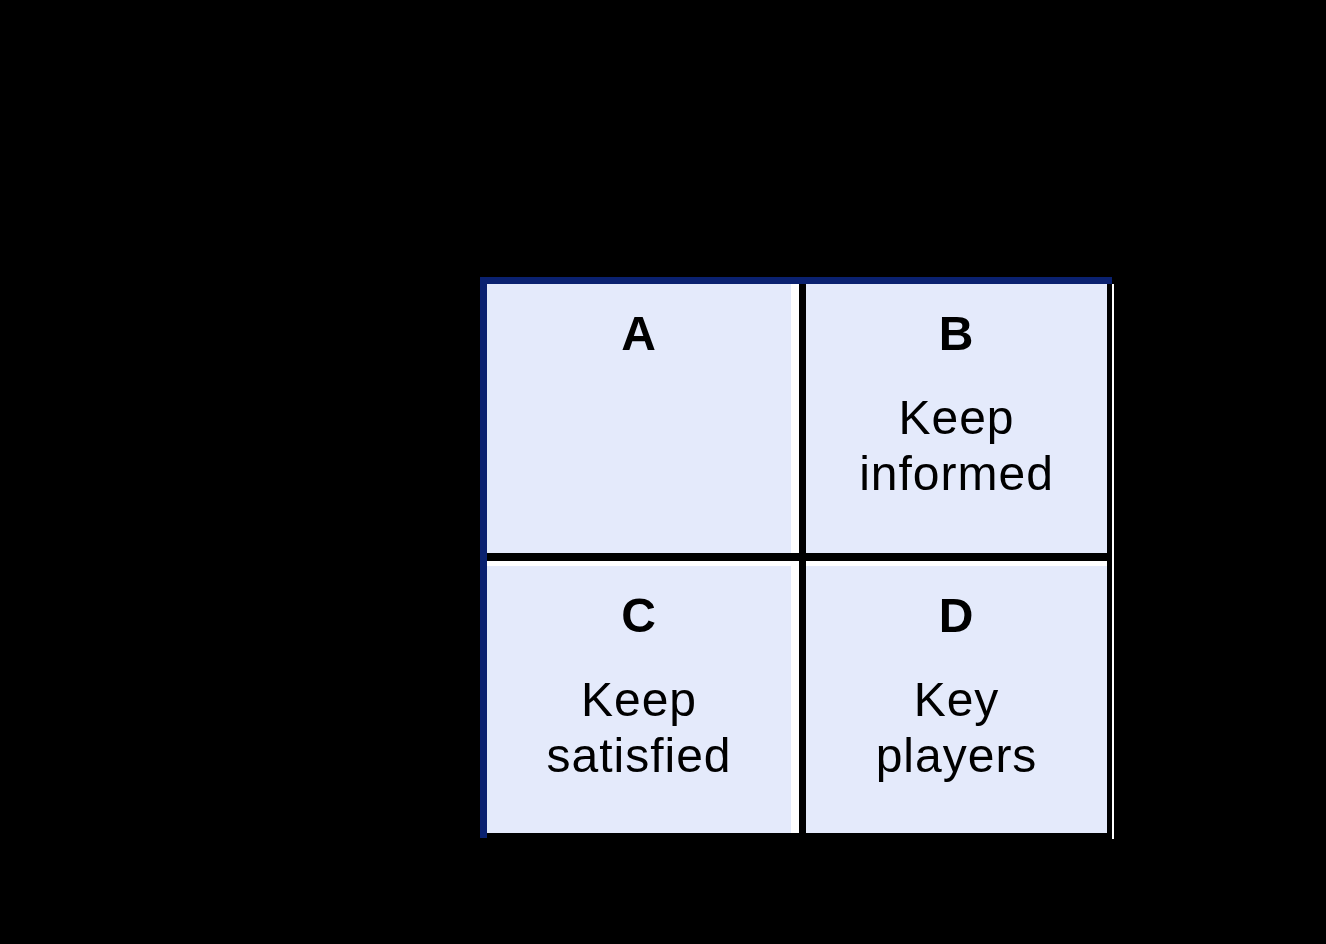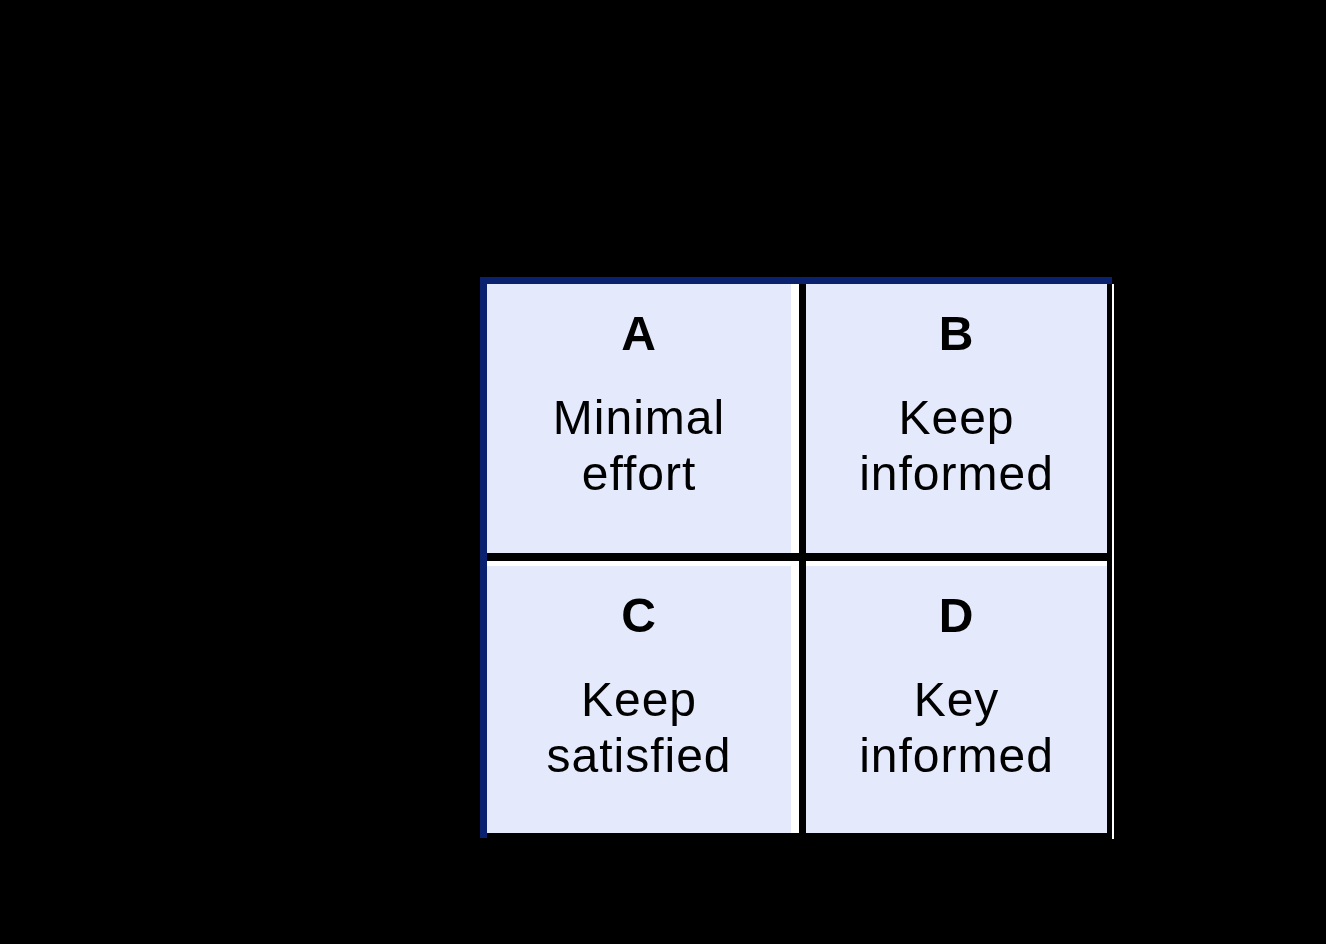--- a/index.html
+++ b/index.html
@@ -67,40 +67,38 @@
   }
 </style>
 </head>
 <body>
 
 <div id="canvas" style="--bg: #000000; --navy: #0a2170; --fill: #e4eafb; --line: #000000; --gutter: #ffffff;">
   <div id="matrix">
 
     <div class="layer cell cell-a">
       <div class="q-letter">A</div>
-      <div class="q-label">Minimal
-effort</div>
     </div>
 
     <div class="layer cell cell-b">
       <div class="q-letter">B</div>
       <div class="q-label">Keep
 informed</div>
     </div>
 
     <div class="layer cell cell-c">
       <div class="q-letter">C</div>
       <div class="q-label">Keep
 satisfied</div>
     </div>
 
     <div class="layer cell cell-d">
       <div class="q-letter">D</div>
       <div class="q-label">Key
-informed</div>
+players</div>
     </div>
 
     <div class="layer gutter-v"></div>
     <div class="layer gutter-h"></div>
     <div class="layer divider-v"></div>
     <div class="layer divider-h"></div>
     <div class="layer border-bottom"></div>
     <div class="layer border-right"></div>
     <div class="layer edge-right"></div>
     <div class="layer border-top"></div>

